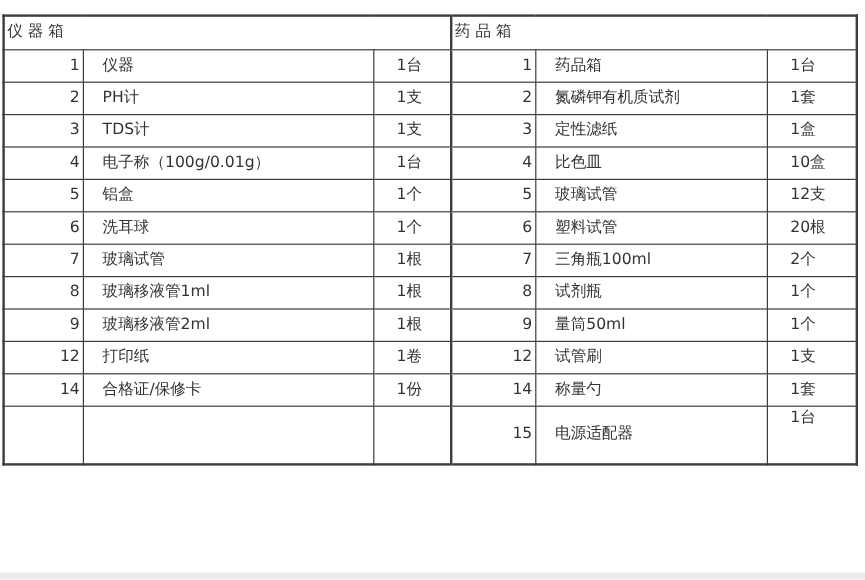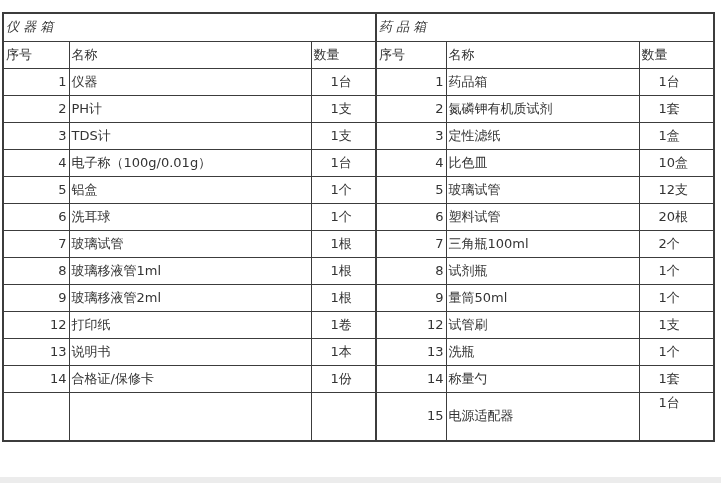--- a/index.html
+++ b/index.html
@@ -21,24 +21,24 @@
     border-collapse:collapse;table-layout:fixed;
     border:2px solid var(--border);
   }
   td{
     border:1px solid var(--border);
     font-size:13px;color:var(--text);
     height:26px;padding:0;
     overflow:hidden;white-space:nowrap;
     vertical-align:middle;line-height:1.1;
   }
-  tr.title-row td{height:27px;padding-left:2px;font-style:italic;}
+  tr.title-row td{height:27px;padding-left:2px;}
   tr.header-row td{padding-left:2px;}
   .c-seq{text-align:right;padding-right:2px;}
-  .c-name{padding-left:2px;margin-top:22px;}
+  .c-name{padding-left:16px;margin-top:22px;}
   .c-qty{padding-left:19px;}
   .div-left{border-left:2px solid var(--border);}
   tr.tall-row td{height:44px;}
   .v-top{vertical-align:top;padding-top:3px;}
   .bottom-strip{
     position:absolute;left:0;bottom:0;
     width:721px;height:6px;
     background:var(--strip);
   }
 </style>
@@ -52,28 +52,20 @@
         <col style="width:242px">
         <col style="width:65px">
       <col style="width:70px">
         <col style="width:193px">
         <col style="width:75px">
     </colgroup>
     <tbody>
       <tr class="title-row">
         <td colspan="3">仪 器  箱</td>
         <td colspan="3" class="div-left">药 品  箱</td>
-      </tr>
-      <tr class="header-row">
-        <td>序号</td>
-        <td>名称</td>
-        <td>数量</td>
-        <td class="div-left">序号</td>
-        <td>名称</td>
-        <td>数量</td>
       </tr>
     <tr>
           <td class="c-seq">1</td>
           <td class="c-name">仪器</td>
           <td class="c-qty">1台</td>
           <td class="c-seq div-left">1</td>
           <td class="c-name">药品箱</td>
           <td class="c-qty">1台</td>
         </tr>
         <tr>
@@ -142,28 +134,20 @@
         </tr>
         <tr>
           <td class="c-seq">12</td>
           <td class="c-name">打印纸</td>
           <td class="c-qty">1卷</td>
           <td class="c-seq div-left">12</td>
           <td class="c-name">试管刷</td>
           <td class="c-qty">1支</td>
         </tr>
         <tr>
-          <td class="c-seq">13</td>
-          <td class="c-name">说明书</td>
-          <td class="c-qty">1本</td>
-          <td class="c-seq div-left">13</td>
-          <td class="c-name">洗瓶</td>
-          <td class="c-qty">1个</td>
-        </tr>
-        <tr>
           <td class="c-seq">14</td>
           <td class="c-name">合格证/保修卡</td>
           <td class="c-qty">1份</td>
           <td class="c-seq div-left">14</td>
           <td class="c-name">称量勺</td>
           <td class="c-qty">1套</td>
         </tr>
         <tr class="tall-row">
           <td class="c-seq"></td>
           <td class="c-name"></td>

